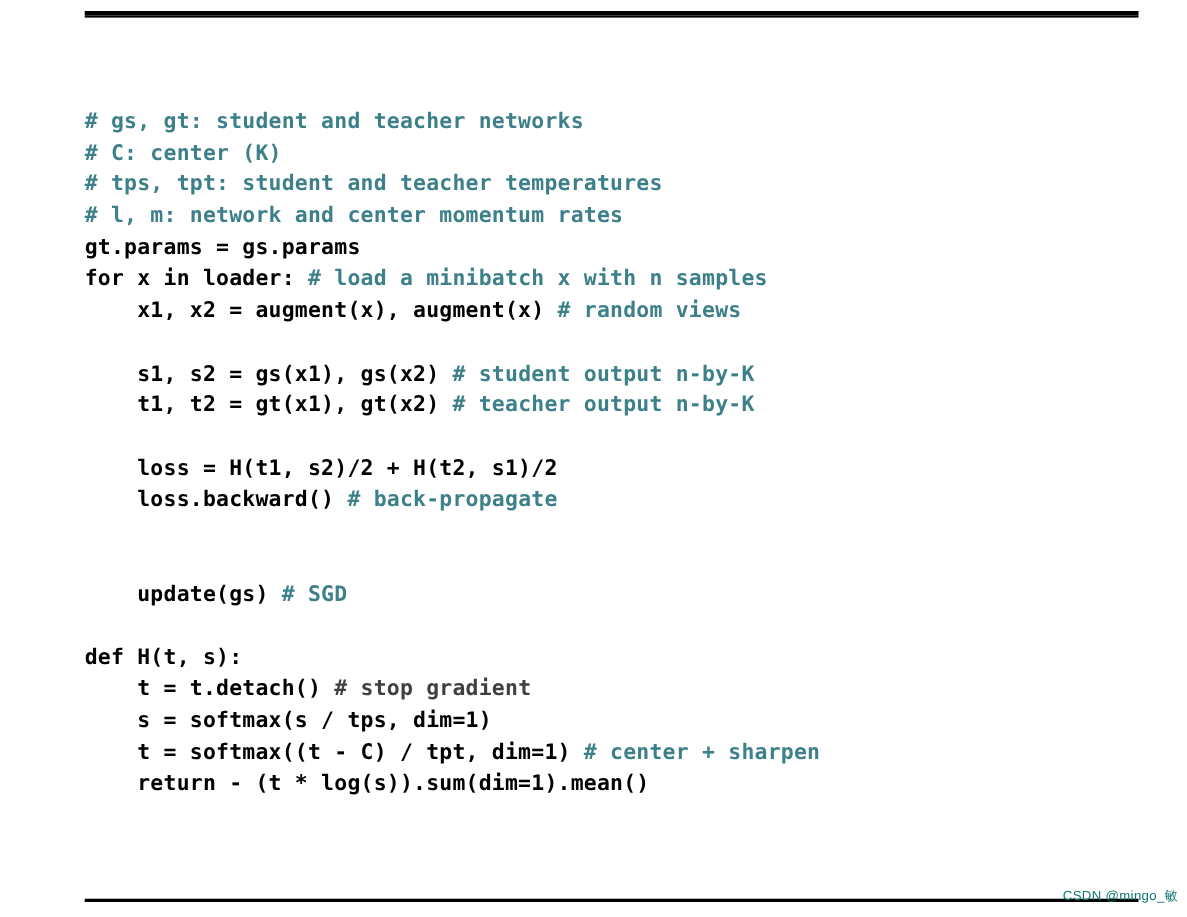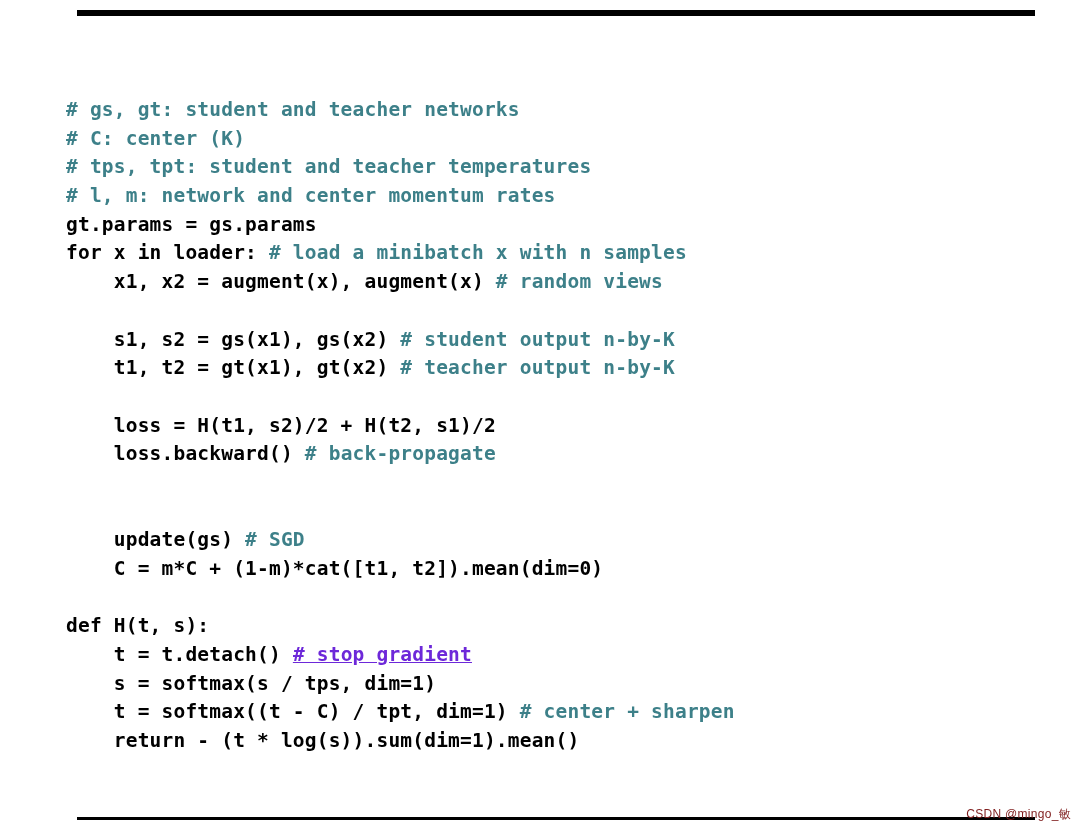--- a/index.html
+++ b/index.html
@@ -43,21 +43,21 @@
     white-space: nowrap;
   }
   .algo-title .title-strong {
     font-weight: bold;
   }
   .algo-title .title-rest {
     font-weight: normal;
   }
   .code-area {
     position: absolute;
-    left: 66px;
+    left: 77px;
     top: 96px;
     width: 1000px;
   }
   .code-line {
     font-family: "DejaVu Sans Mono", monospace;
     font-weight: bold;
     font-size: 19.5px;
     line-height: 28.7px;
     color: #000000;
     white-space: pre;
@@ -69,21 +69,21 @@
   }
   .cmt {
     color: #3d8089;
   }
   .watermark {
     position: absolute;
     right: 8px;
     top: 806px;
     font-family: "Liberation Sans", sans-serif;
     font-size: 12px;
-    color: #7f1d1d;
+    color: #0f766e;
     letter-spacing: 0.3px;
     white-space: nowrap;
   }
   .bottom-rule-wrap {
     position: absolute;
     left: 77px;
     top: 817px;
     width: 958px;
   }
 </style>
@@ -105,24 +105,23 @@
     <div class="code-line"><span class="src">    x1, x2 = augment(x), augment(x) </span><span class="cmt" style="color: rgb(61, 128, 137);"># random views</span></div>
     <div class="code-line blank">&nbsp;</div>
     <div class="code-line"><span class="src">    s1, s2 = gs(x1), gs(x2) </span><span class="cmt" style="color: rgb(61, 128, 137); margin-top: 36px;"># student output n-by-K</span></div>
     <div class="code-line"><span class="src">    t1, t2 = gt(x1), gt(x2) </span><span class="cmt" style="color: rgb(61, 128, 137);"># teacher output n-by-K</span></div>
     <div class="code-line blank">&nbsp;</div>
     <div class="code-line"><span class="src">    loss = H(t1, s2)/2 + H(t2, s1)/2</span></div>
     <div class="code-line"><span class="src">    loss.backward() </span><span class="cmt" style="color: rgb(61, 128, 137);"># back-propagate</span></div>
     <div class="code-line blank">&nbsp;</div>
     <div class="code-line"><span>    </span></div>
     <div class="code-line"><span class="src">    update(gs) </span><span class="cmt" style="color: rgb(61, 128, 137);"># SGD</span></div>
-    <div class="code-line"><span class="src">    C = m*C + (1-m)*cat([t1, t2]).mean(dim=0)</span></div>
     <div class="code-line blank">&nbsp;</div>
     <div class="code-line"><span class="src">def H(t, s):</span></div>
-    <div class="code-line"><span class="src">    t = t.detach() </span><span class="cmt" style="color: #6d28d9; text-decoration: underline;"># stop gradient</span></div>
+    <div class="code-line"><span class="src">    t = t.detach() </span><span class="cmt" style="color: #404040;"># stop gradient</span></div>
     <div class="code-line"><span class="src">    s = softmax(s / tps, dim=1)</span></div>
     <div class="code-line"><span class="src">    t = softmax((t - C) / tpt, dim=1) </span><span class="cmt" style="color: rgb(61, 128, 137);"># center + sharpen</span></div>
     <div class="code-line"><span class="src">    return - (t * log(s)).sum(dim=1).mean()</span></div>
   </div>
 
 <div class="bottom-rule-wrap">
   <div class="rule-bottom"></div>
 </div>
 
 <div class="watermark">CSDN @mingo_敏</div>

